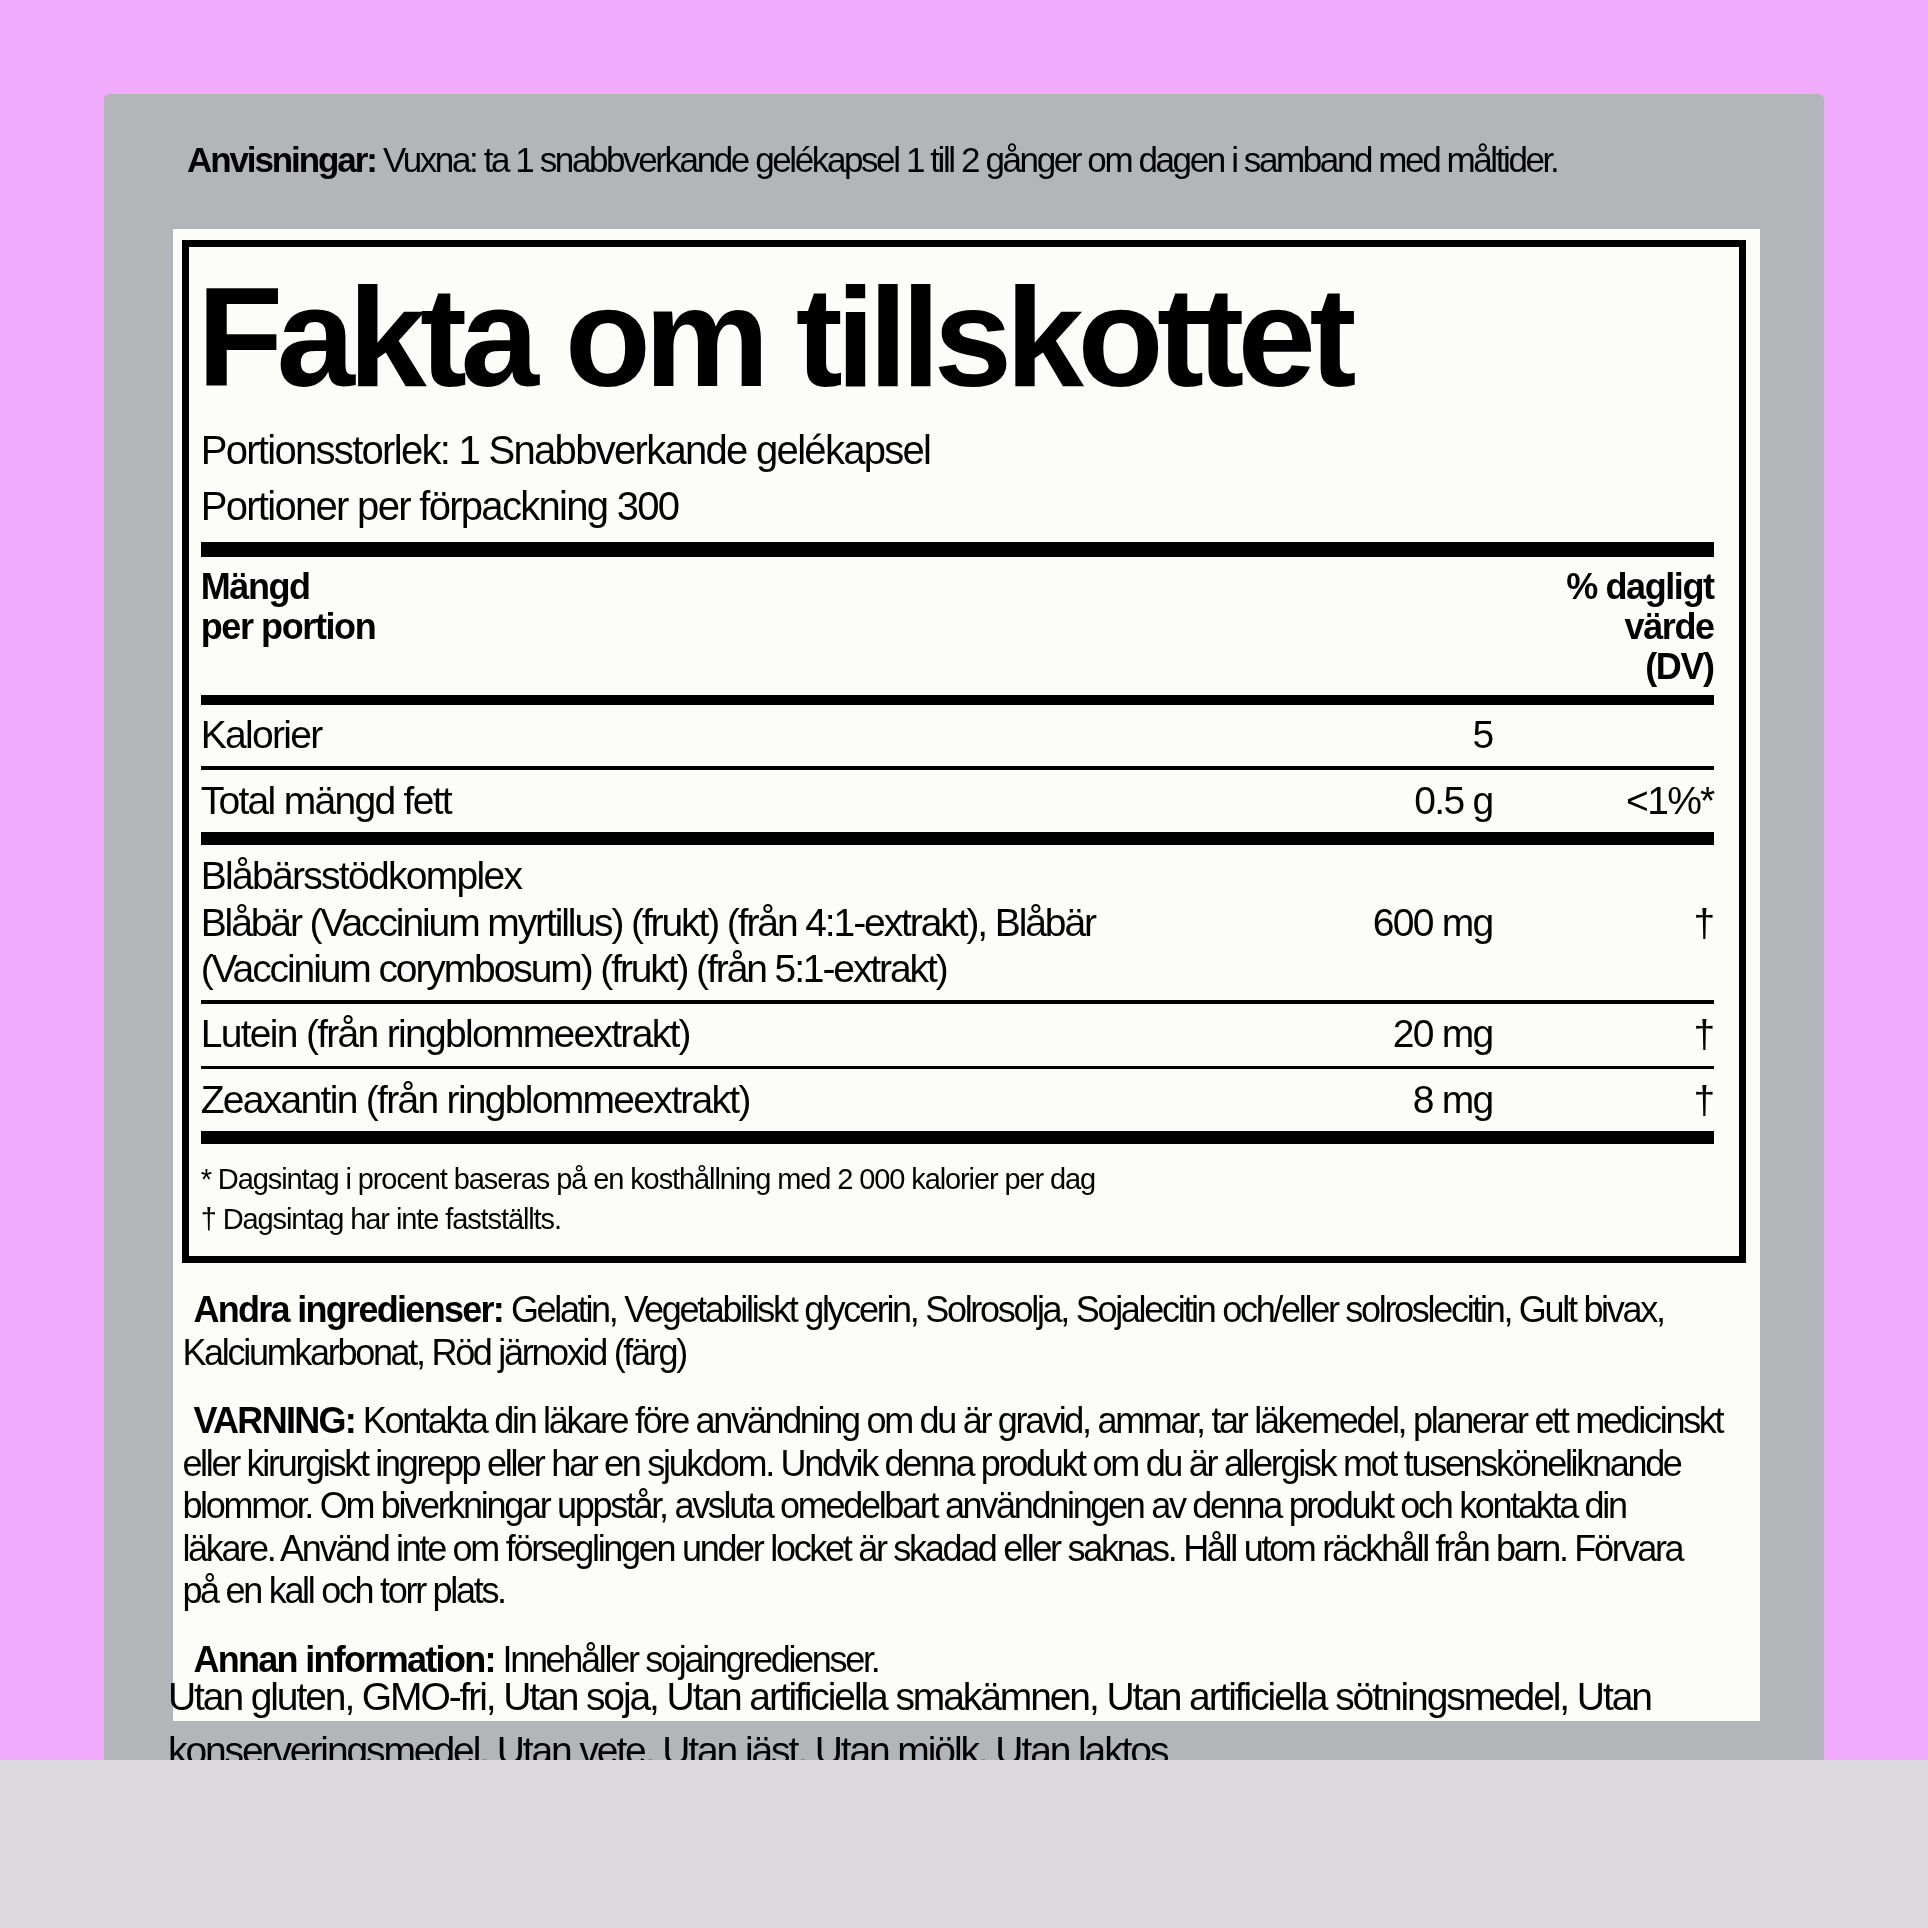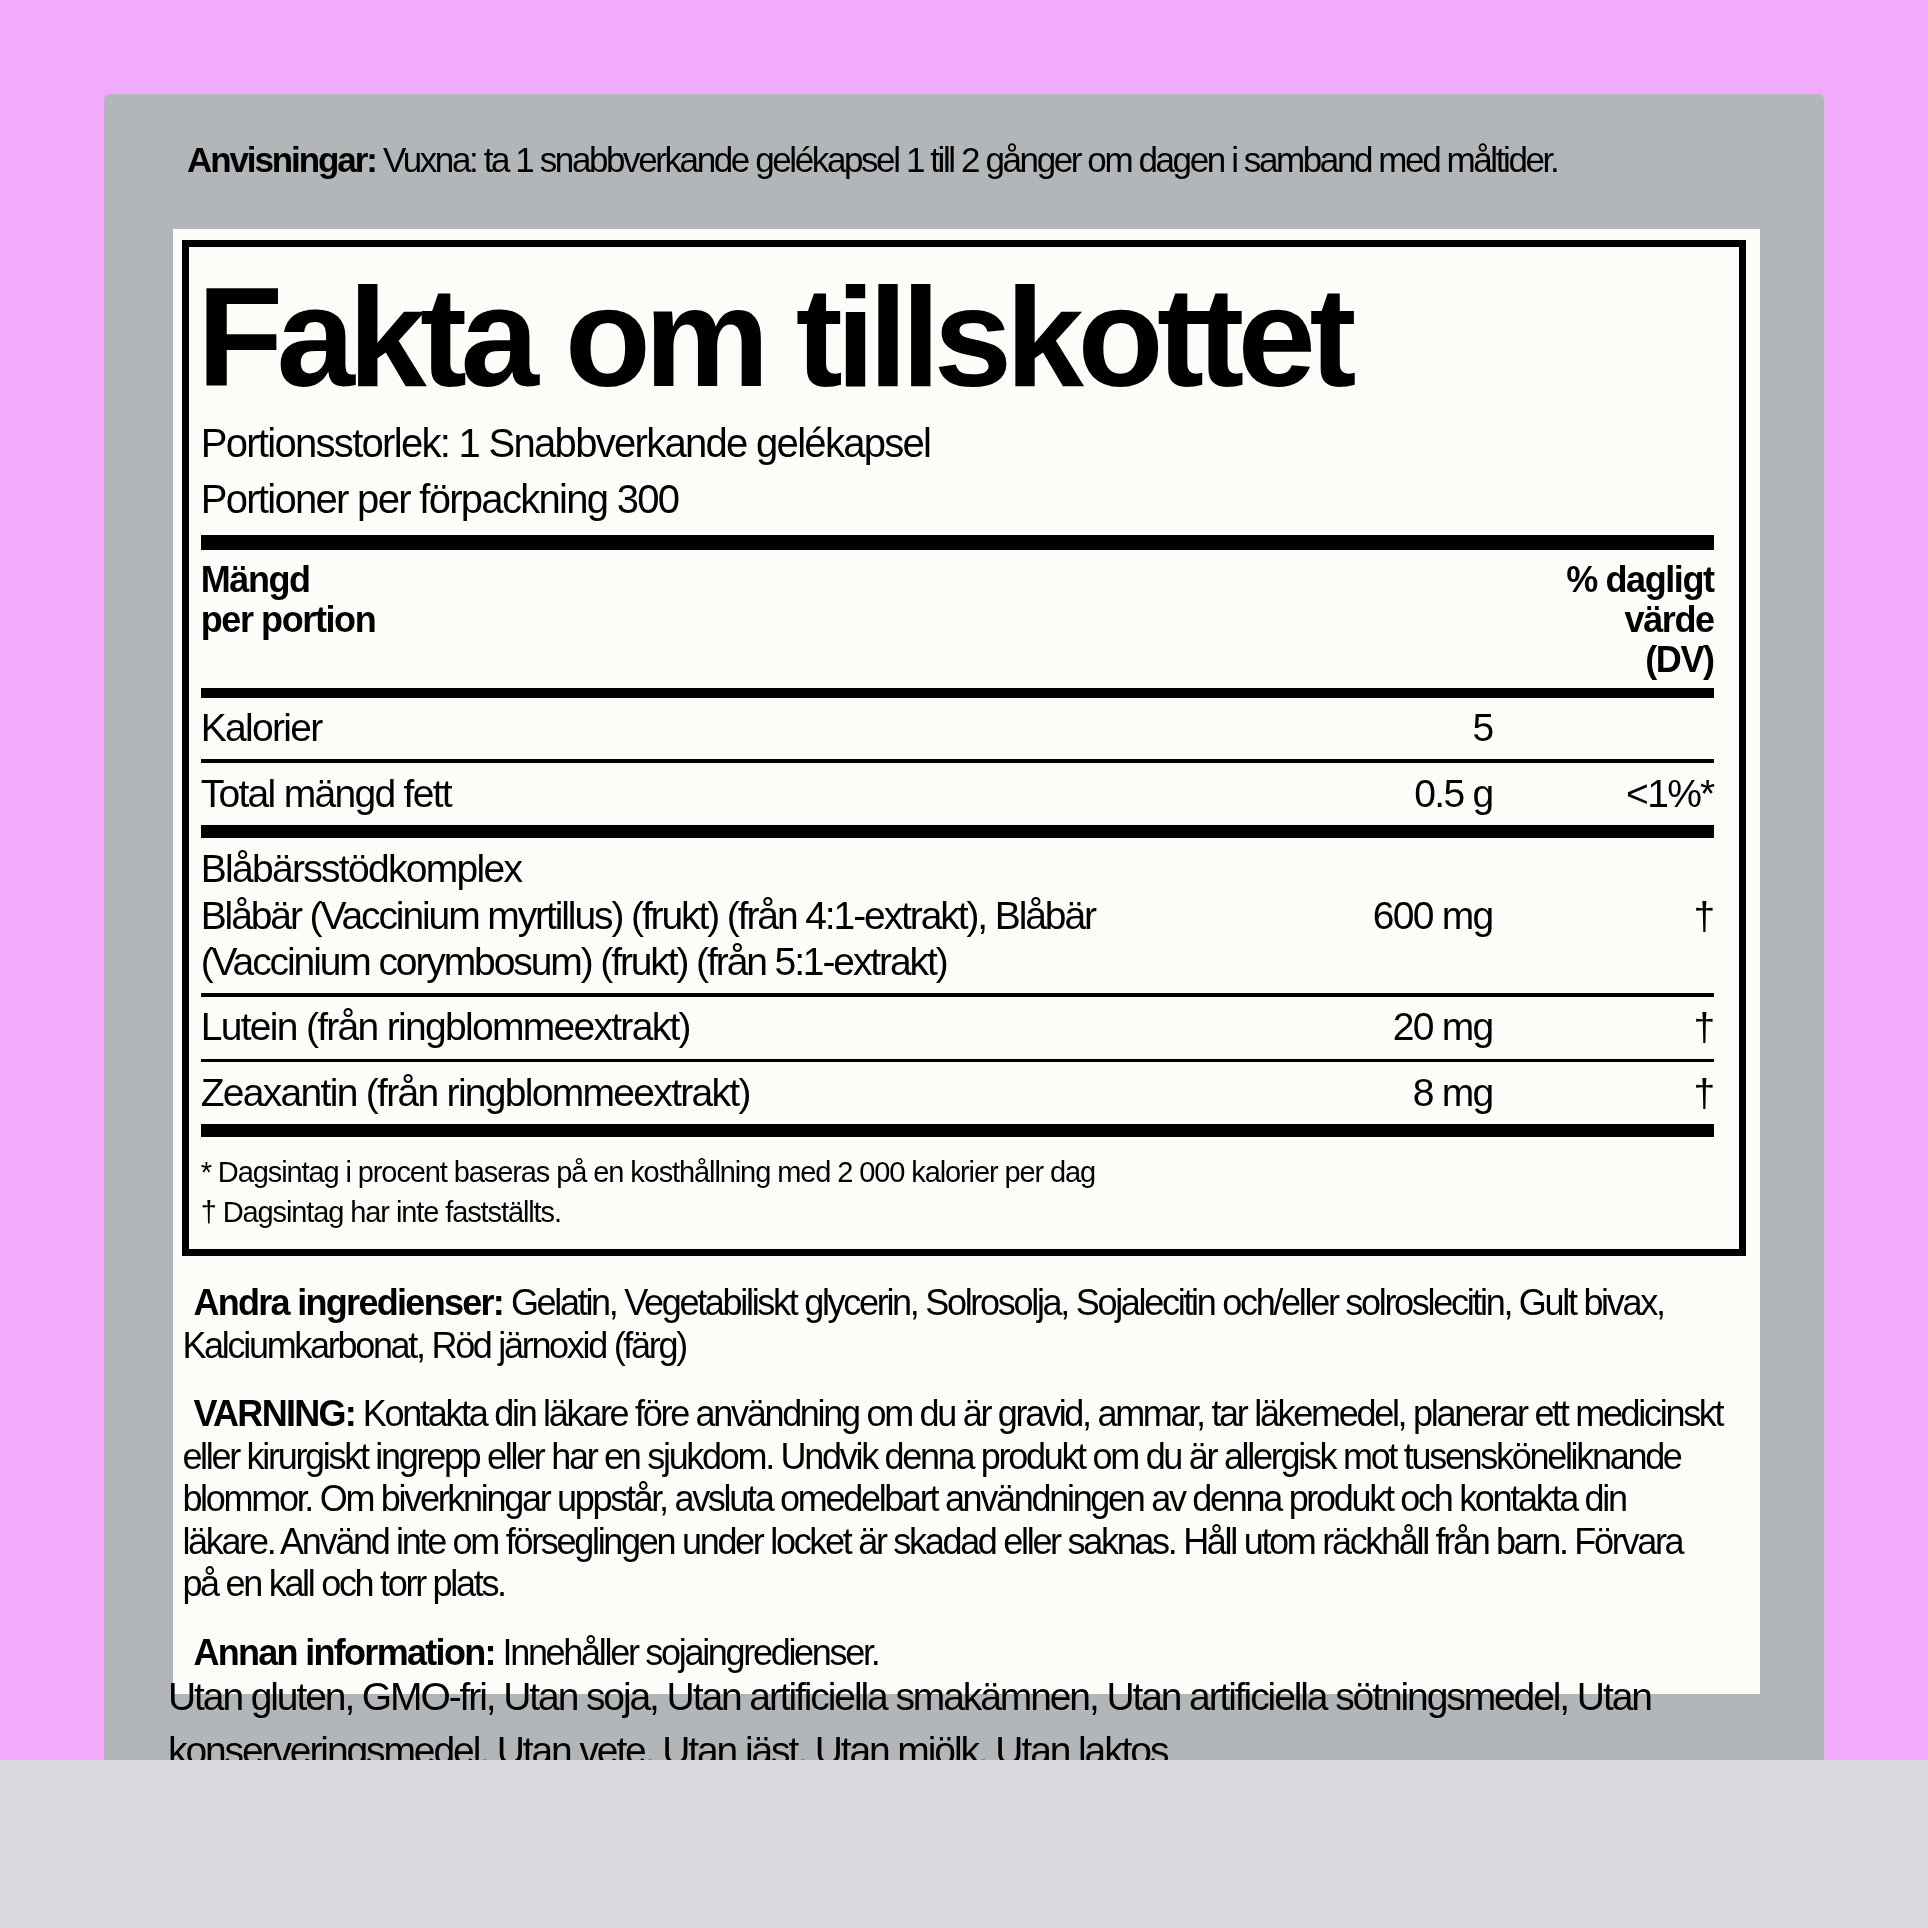--- a/index.html
+++ b/index.html
@@ -40,21 +40,21 @@
   }
   .directions b { letter-spacing: -2.1px; }
   .card {
     position: absolute;
     left: 69px;
     top: 135px;
     width: 1587px;
     min-height: 1414px;
     background: #fcfcf8;
     box-sizing: border-box;
-    padding-bottom: 20px;
+    padding-bottom: 40px;
   }
   .facts-box {
     margin: 11.3px 14px 0 9.4px;
     border: 7.5px solid #000;
     padding: 0 25.4px 0 11.3px;
     background: #fcfcf8;
   }
   .facts-title {
     margin: 13px 0 0 -3.8px;
     font-size: 141px;
@@ -138,21 +138,21 @@
 <div id="canvas">
   <div class="panel">
 
     <p class="directions"><b>Anvisningar:</b> <span>Vuxna: ta 1 snabbverkande gelékapsel 1 till 2 gånger om dagen i samband med måltider.</span></p>
 
     <div class="card">
       <div class="facts-box">
 
         <h1 class="facts-title">Fakta om tillskottet</h1>
 
-        <p class="serving" style="margin-top:6px">Portionsstorlek: 1 Snabbverkande gelékapsel</p>
+        <p class="serving" style="margin-top:13px">Portionsstorlek: 1 Snabbverkande gelékapsel</p>
         <p class="serving">Portioner per förpackning 300</p>
 
         <div class="bar bar-16"></div>
 
         <div class="thead">
           <div class="thead-left">
             <div>Mängd</div>
             <div>per portion</div>
           </div>
           <div class="thead-right">

